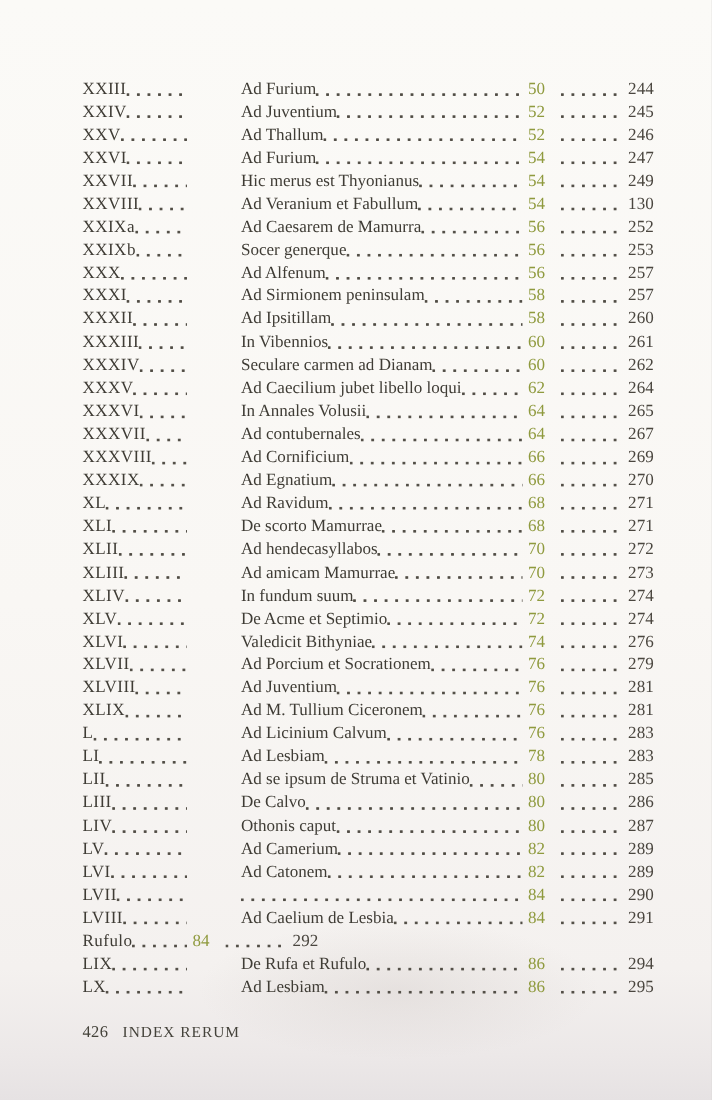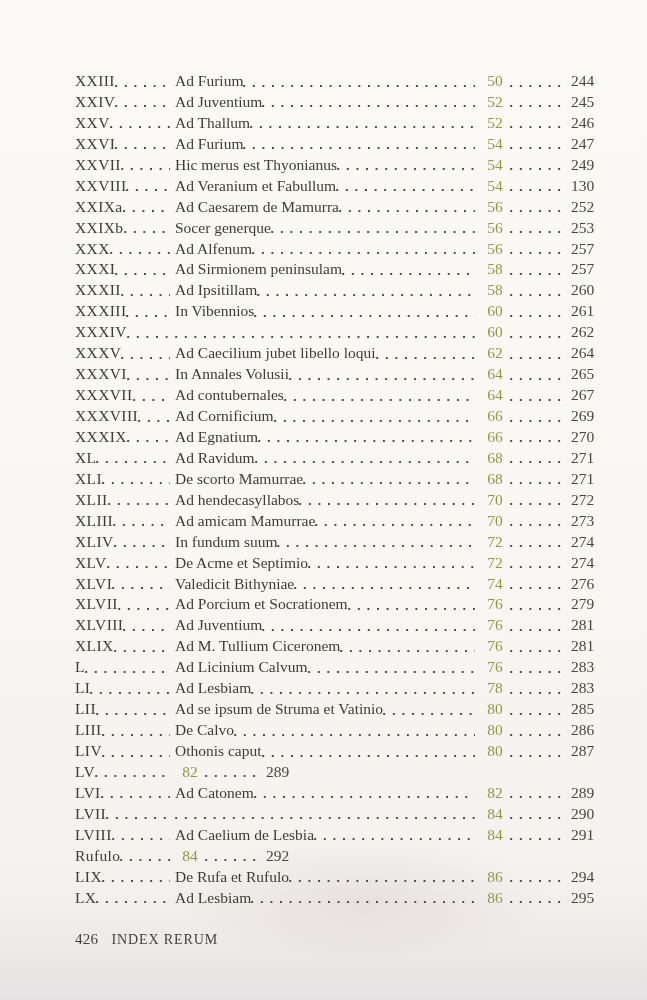--- a/index.html
+++ b/index.html
@@ -32,38 +32,39 @@
   .num-col {
     width: 100px;
     flex: 0 0 100px;
     display: flex;
   }
   .numeral { letter-spacing: 0.4px; }
   .title-col {
     flex: 1 1 auto;
     min-width: 0;
     display: flex;
+    margin-left: 44px;
   }
   .dots {
     flex: 1 1 auto;
     height: 20.95px;
     margin-right: 5px;
     background-image: radial-gradient(circle, var(--dot, #504c44) 1.15px, rgba(0,0,0,0) 1.5px);
     background-size: 9.6px 4px;
     background-repeat: repeat-x;
     background-position: 6px 12.5px;
   }
   .mid-dots {
     flex: 0 0 56px;
     width: 56px;
   }
   .line-col {
     flex: 0 0 30px;
     width: 30px;
-    text-align: center;
+    text-align: left;
     color: var(--green, #8f9a3e);
   }
   .page-col {
     flex: 0 0 42px;
     width: 42px;
     color: #4a463f;
   }
   .footer {
     position: absolute;
     left: 75px;
@@ -251,20 +252,21 @@
     <span class="dots mid-dots"></span>
     <span class="page-col">261</span>
   </div>
 
   <div class="row">
     <span class="num-col">
       <span class="numeral">XXXIV</span>
       <span class="dots"></span>
     </span>
     <span class="title-col">
+      <span class="title">Seculare carmen ad Dianam</span>
       <span class="dots"></span>
     </span>
     <span class="line-col">60</span>
     <span class="dots mid-dots"></span>
     <span class="page-col">262</span>
   </div>
 
   <div class="row">
     <span class="num-col">
       <span class="numeral">XXXV</span>
@@ -541,20 +543,24 @@
       <span class="dots"></span>
     </span>
     <span class="line-col">80</span>
     <span class="dots mid-dots"></span>
     <span class="page-col">287</span>
   </div>
 
   <div class="row">
     <span class="num-col">
       <span class="numeral">LV</span>
+      <span class="dots"></span>
+    </span>
+    <span class="title-col">
+      <span class="title">Ad Camerium</span>
       <span class="dots"></span>
     </span>
     <span class="line-col">82</span>
     <span class="dots mid-dots"></span>
     <span class="page-col">289</span>
   </div>
 
   <div class="row">
     <span class="num-col">
       <span class="numeral">LVI</span>

